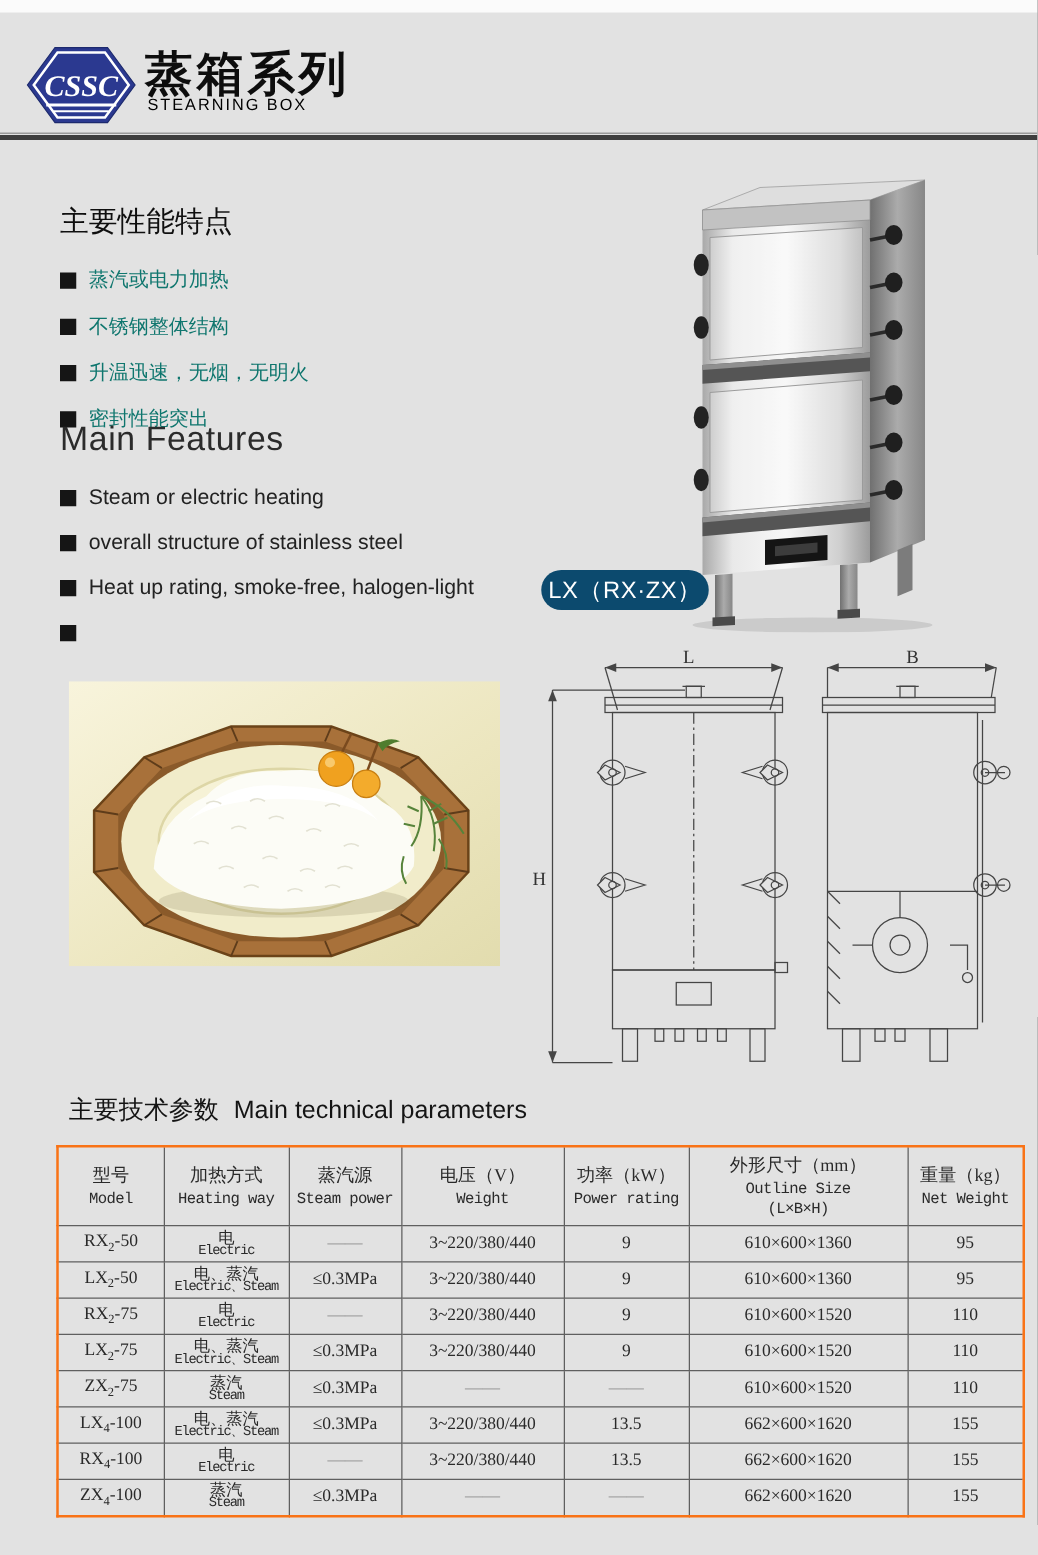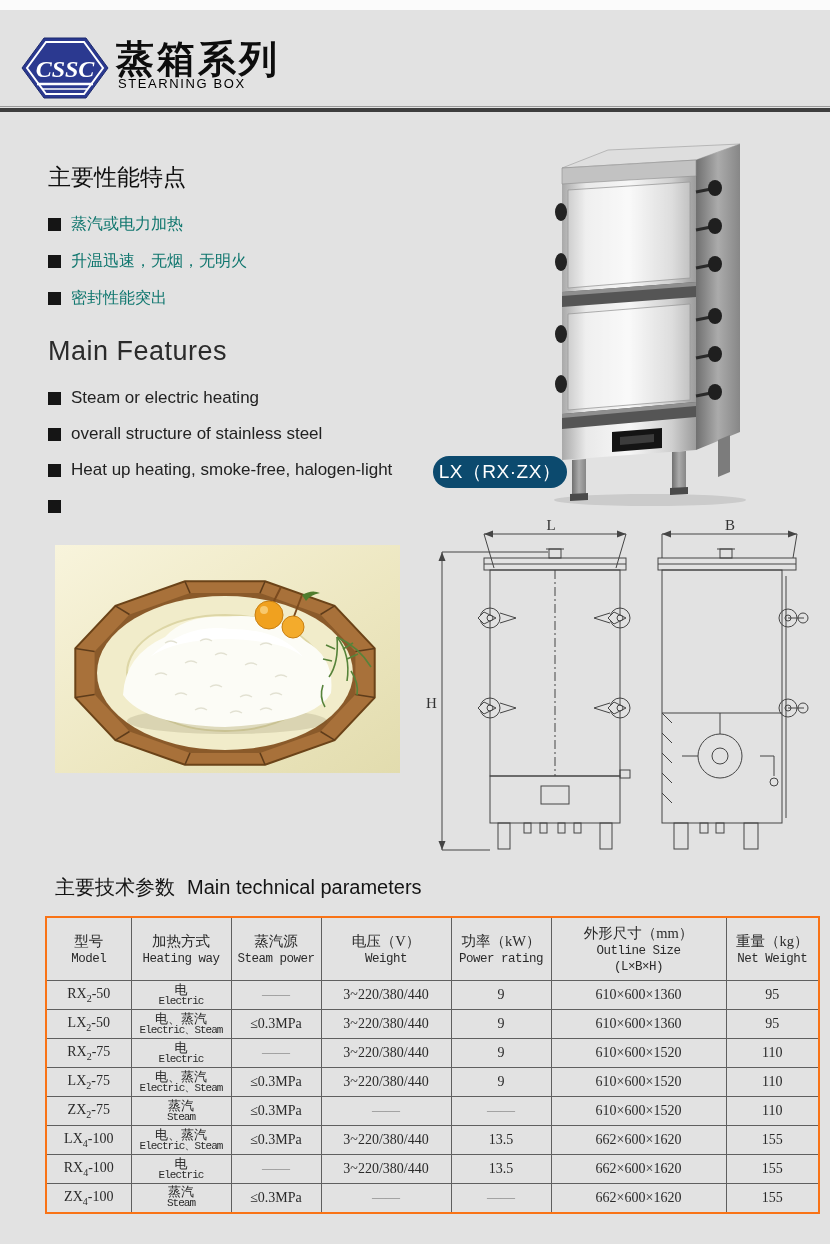--- a/index.html
+++ b/index.html
@@ -77,20 +77,24 @@
 
   <div class="sec sec-cn">
     <h2>主要性能特点</h2>
     <ul class="blist">
       <li>
           <span class="sq"></span>
           <span>蒸汽或电力加热</span>
         </li>
       <li>
           <span class="sq"></span>
+          <span>不锈钢整体结构</span>
+        </li>
+      <li>
+          <span class="sq"></span>
           <span>升温迅速，无烟，无明火</span>
         </li>
       <li>
           <span class="sq"></span>
           <span>密封性能突出</span>
         </li>
     </ul>
   </div>
 
   <div class="sec sec-en">
@@ -99,21 +103,21 @@
       <li>
           <span class="sq"></span>
           <span>Steam or electric heating</span>
         </li>
       <li>
           <span class="sq"></span>
           <span>overall structure of stainless steel</span>
         </li>
       <li>
           <span class="sq"></span>
-          <span>Heat up heating, smoke-free, halogen-light</span>
+          <span>Heat up rating, smoke-free, halogen-light</span>
         </li>
       <li>
           <span class="sq"></span>
         </li>
     </ul>
   </div>
 
   <svg class="cabinet" width="215" height="372" viewBox="0 0 215 372">
     <defs>
       <linearGradient id="gmF" x1="0" y1="0" x2="1" y2="0">

